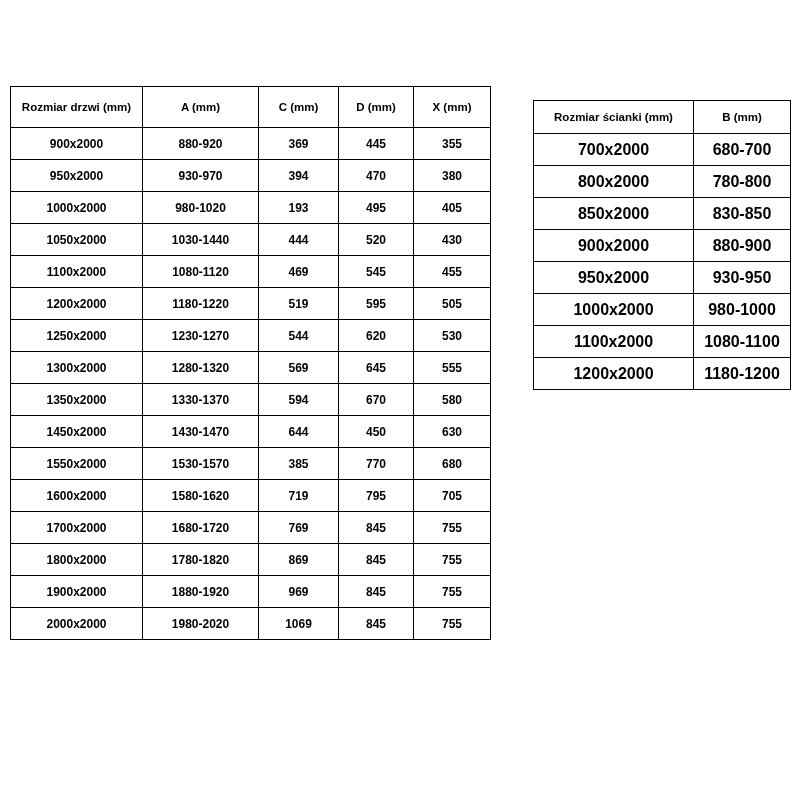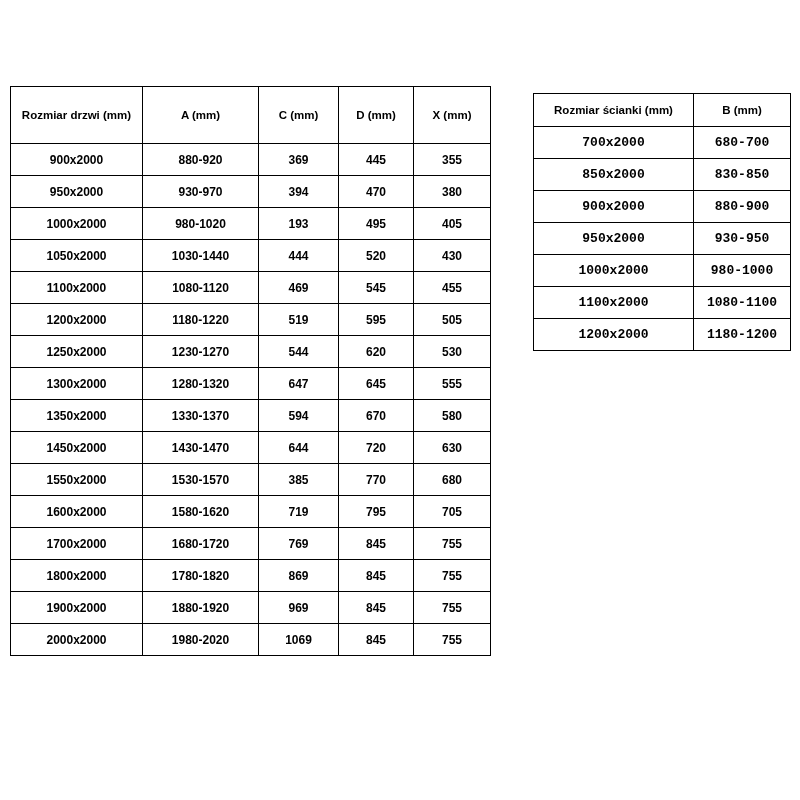--- a/index.html
+++ b/index.html
@@ -36,50 +36,49 @@
   
   #doors-table {
     position: absolute;
     left: 10px;
     top: 86px;
     width: 480px;
   }
   #doors-table th {
     font-size: 11.5px;
     height: 32px;
-    padding: 12px 2px;
+    padding: 4px 2px;
   }
   #doors-table td {
     font-size: 12px;
     height: 31px;
     padding: 0 2px;
   }
   #doors-table col.c-size  { width: 132px; }
   #doors-table col.c-a     { width: 116px; }
   #doors-table col.c-c     { width: 80px; }
   #doors-table col.c-d     { width: 75px; }
   #doors-table col.c-x     { width: 77px; }
 
   
   #wall-table {
     position: absolute;
     left: 533px;
-    top: 93px;
+    top: 100px;
     width: 257px;
   }
   #wall-table th {
     font-size: 11.5px;
     height: 32px;
     padding: 0 2px;
   }
   #wall-table td {
-    font-size: 13px;
+    font-size: 16px;
     height: 31px;
     padding: 0 2px;
-    font-family: Liberation Mono, monospace;
   }
   #wall-table col.c-wsize { width: 160px; }
   #wall-table col.c-b     { width: 97px; }
 </style>
 </head>
 <body>
 
 <div class="page">
 
   <table id="doors-table">
@@ -145,36 +144,36 @@
       <tr>
         <td>1250x2000</td>
         <td>1230-1270</td>
         <td>544</td>
         <td>620</td>
         <td>530</td>
       </tr>
       <tr>
         <td>1300x2000</td>
         <td>1280-1320</td>
-        <td>647</td>
+        <td>569</td>
         <td>645</td>
         <td>555</td>
       </tr>
       <tr>
         <td>1350x2000</td>
         <td>1330-1370</td>
         <td>594</td>
         <td>670</td>
         <td>580</td>
       </tr>
       <tr>
         <td>1450x2000</td>
         <td>1430-1470</td>
         <td>644</td>
-        <td>720</td>
+        <td>450</td>
         <td>630</td>
       </tr>
       <tr>
         <td>1550x2000</td>
         <td>1530-1570</td>
         <td>385</td>
         <td>770</td>
         <td>680</td>
       </tr>
       <tr>
@@ -225,20 +224,24 @@
         <th>Rozmiar ścianki (mm)</th>
         <th>B (mm)</th>
       </tr>
     </thead>
     <tbody>
       <tr>
         <td>700x2000</td>
         <td>680-700</td>
       </tr>
       <tr>
+        <td>800x2000</td>
+        <td>780-800</td>
+      </tr>
+      <tr>
         <td>850x2000</td>
         <td>830-850</td>
       </tr>
       <tr>
         <td>900x2000</td>
         <td>880-900</td>
       </tr>
       <tr>
         <td>950x2000</td>
         <td>930-950</td>

